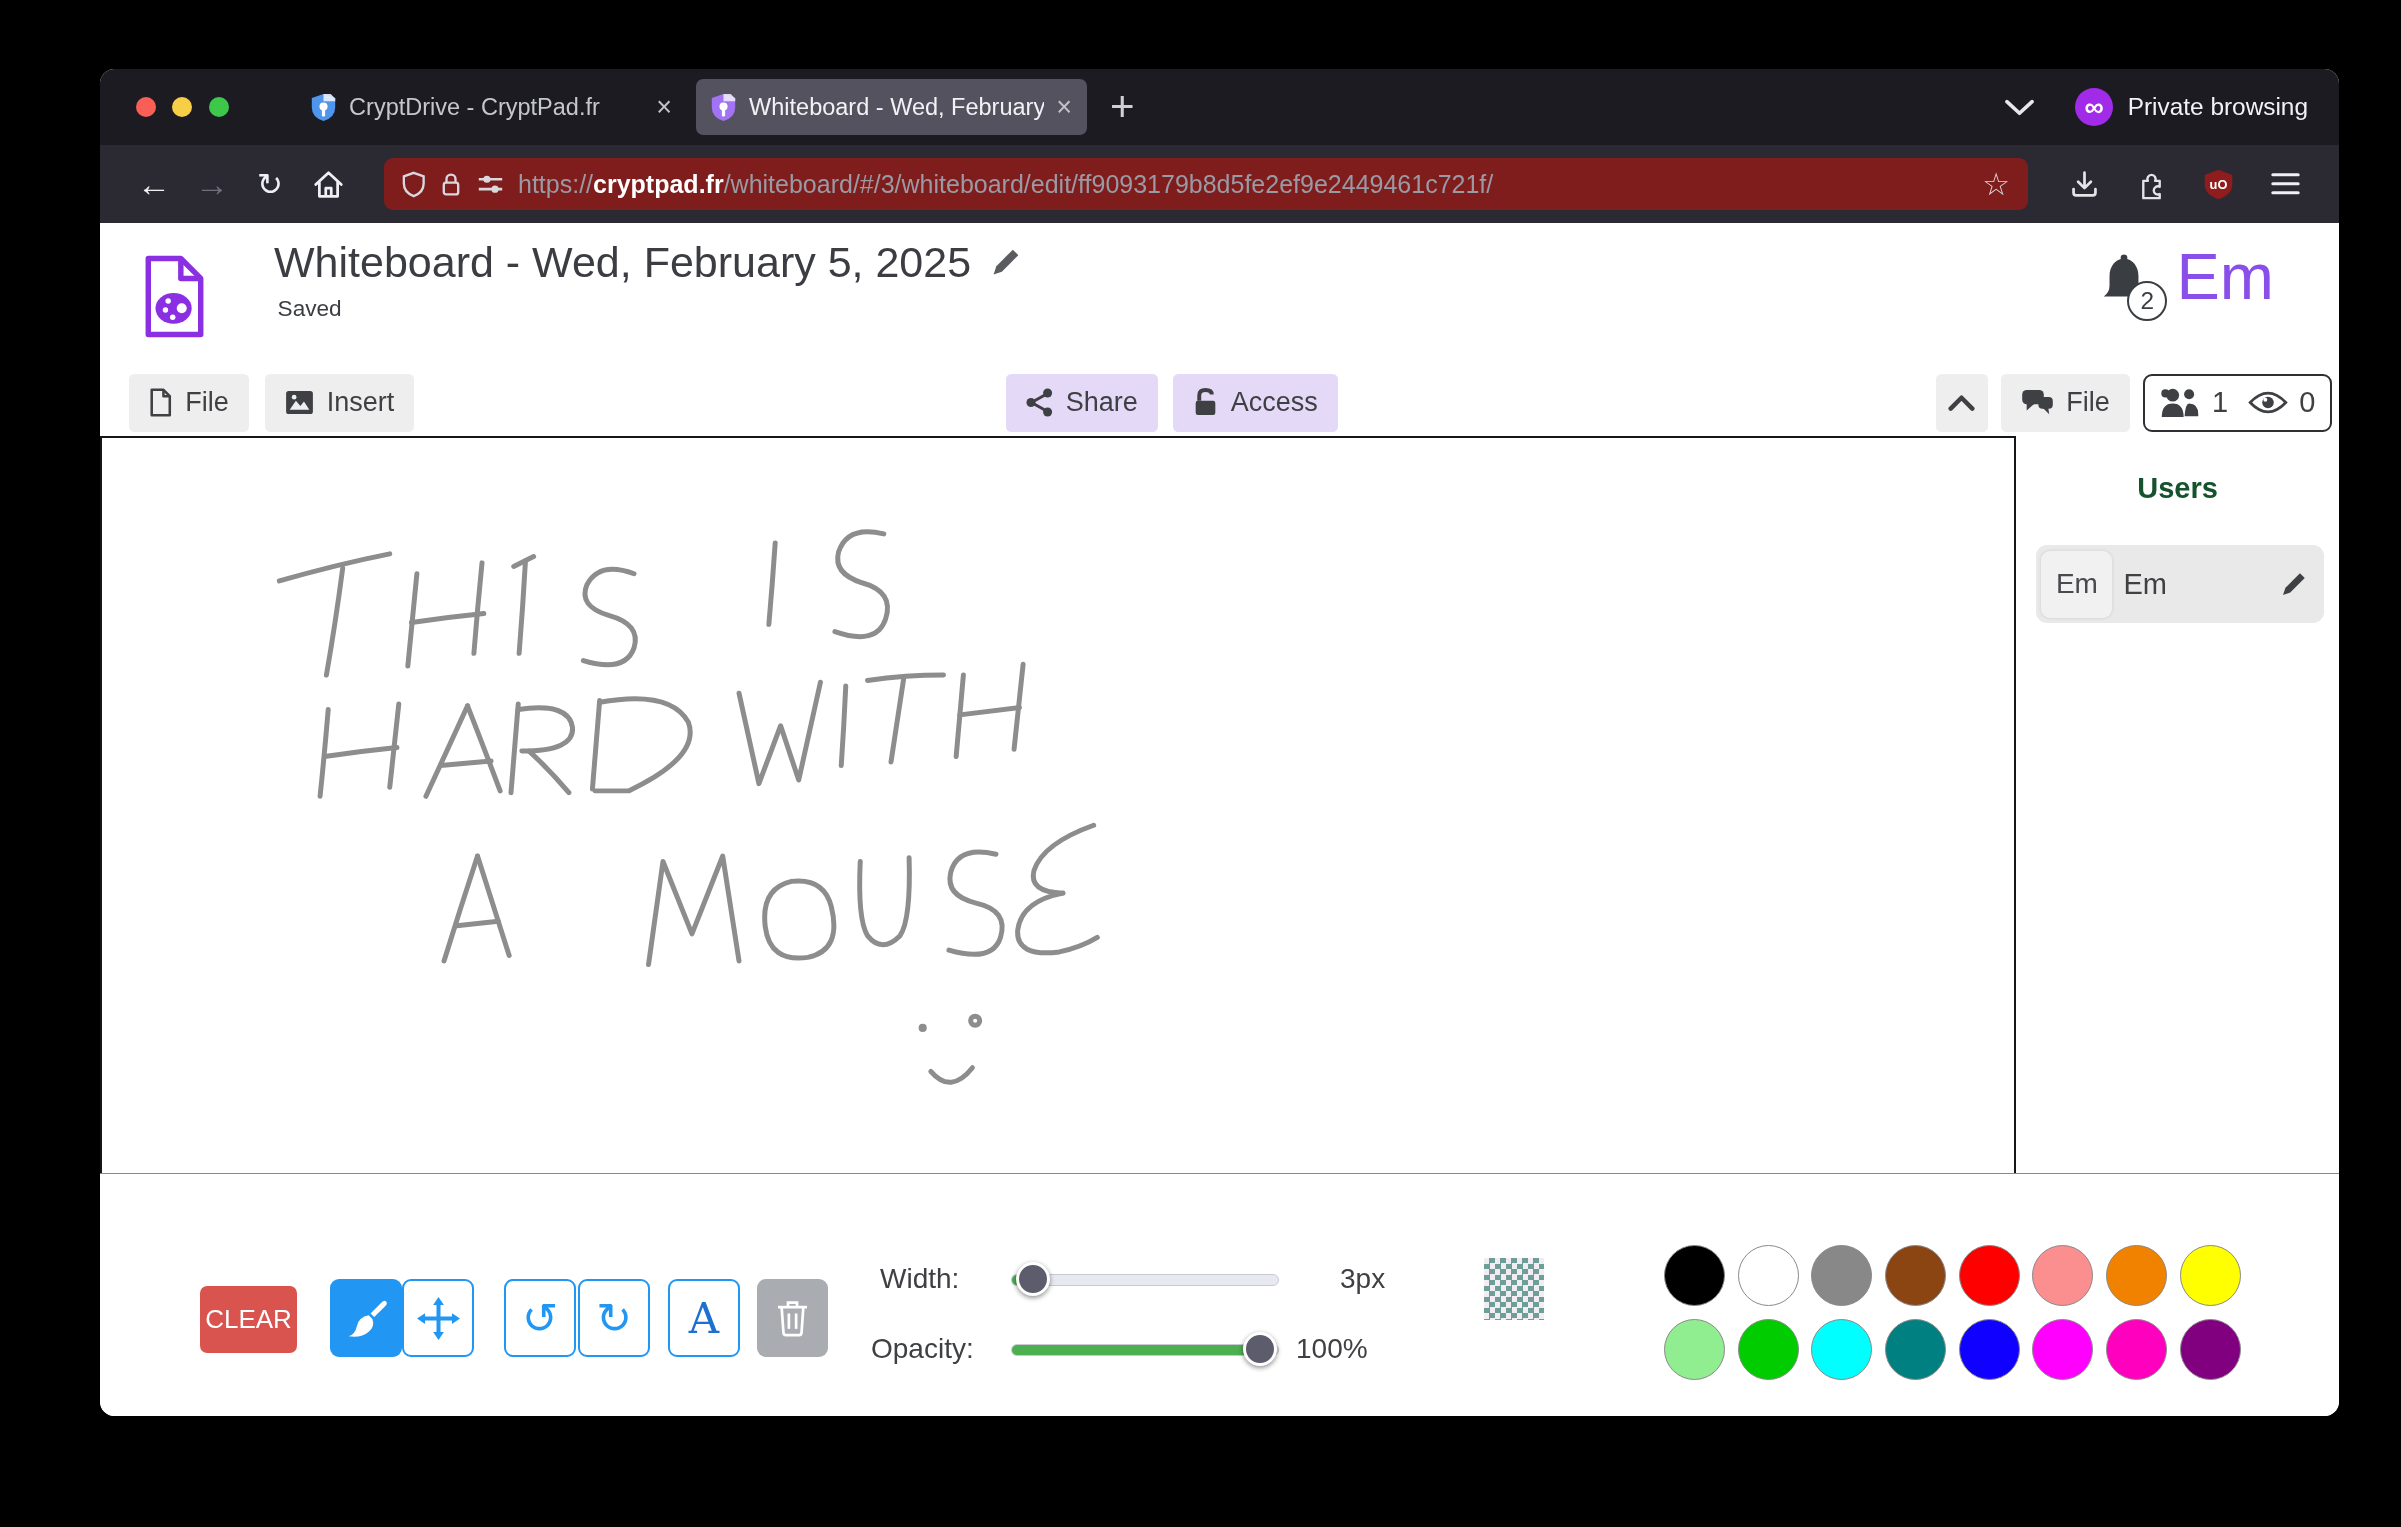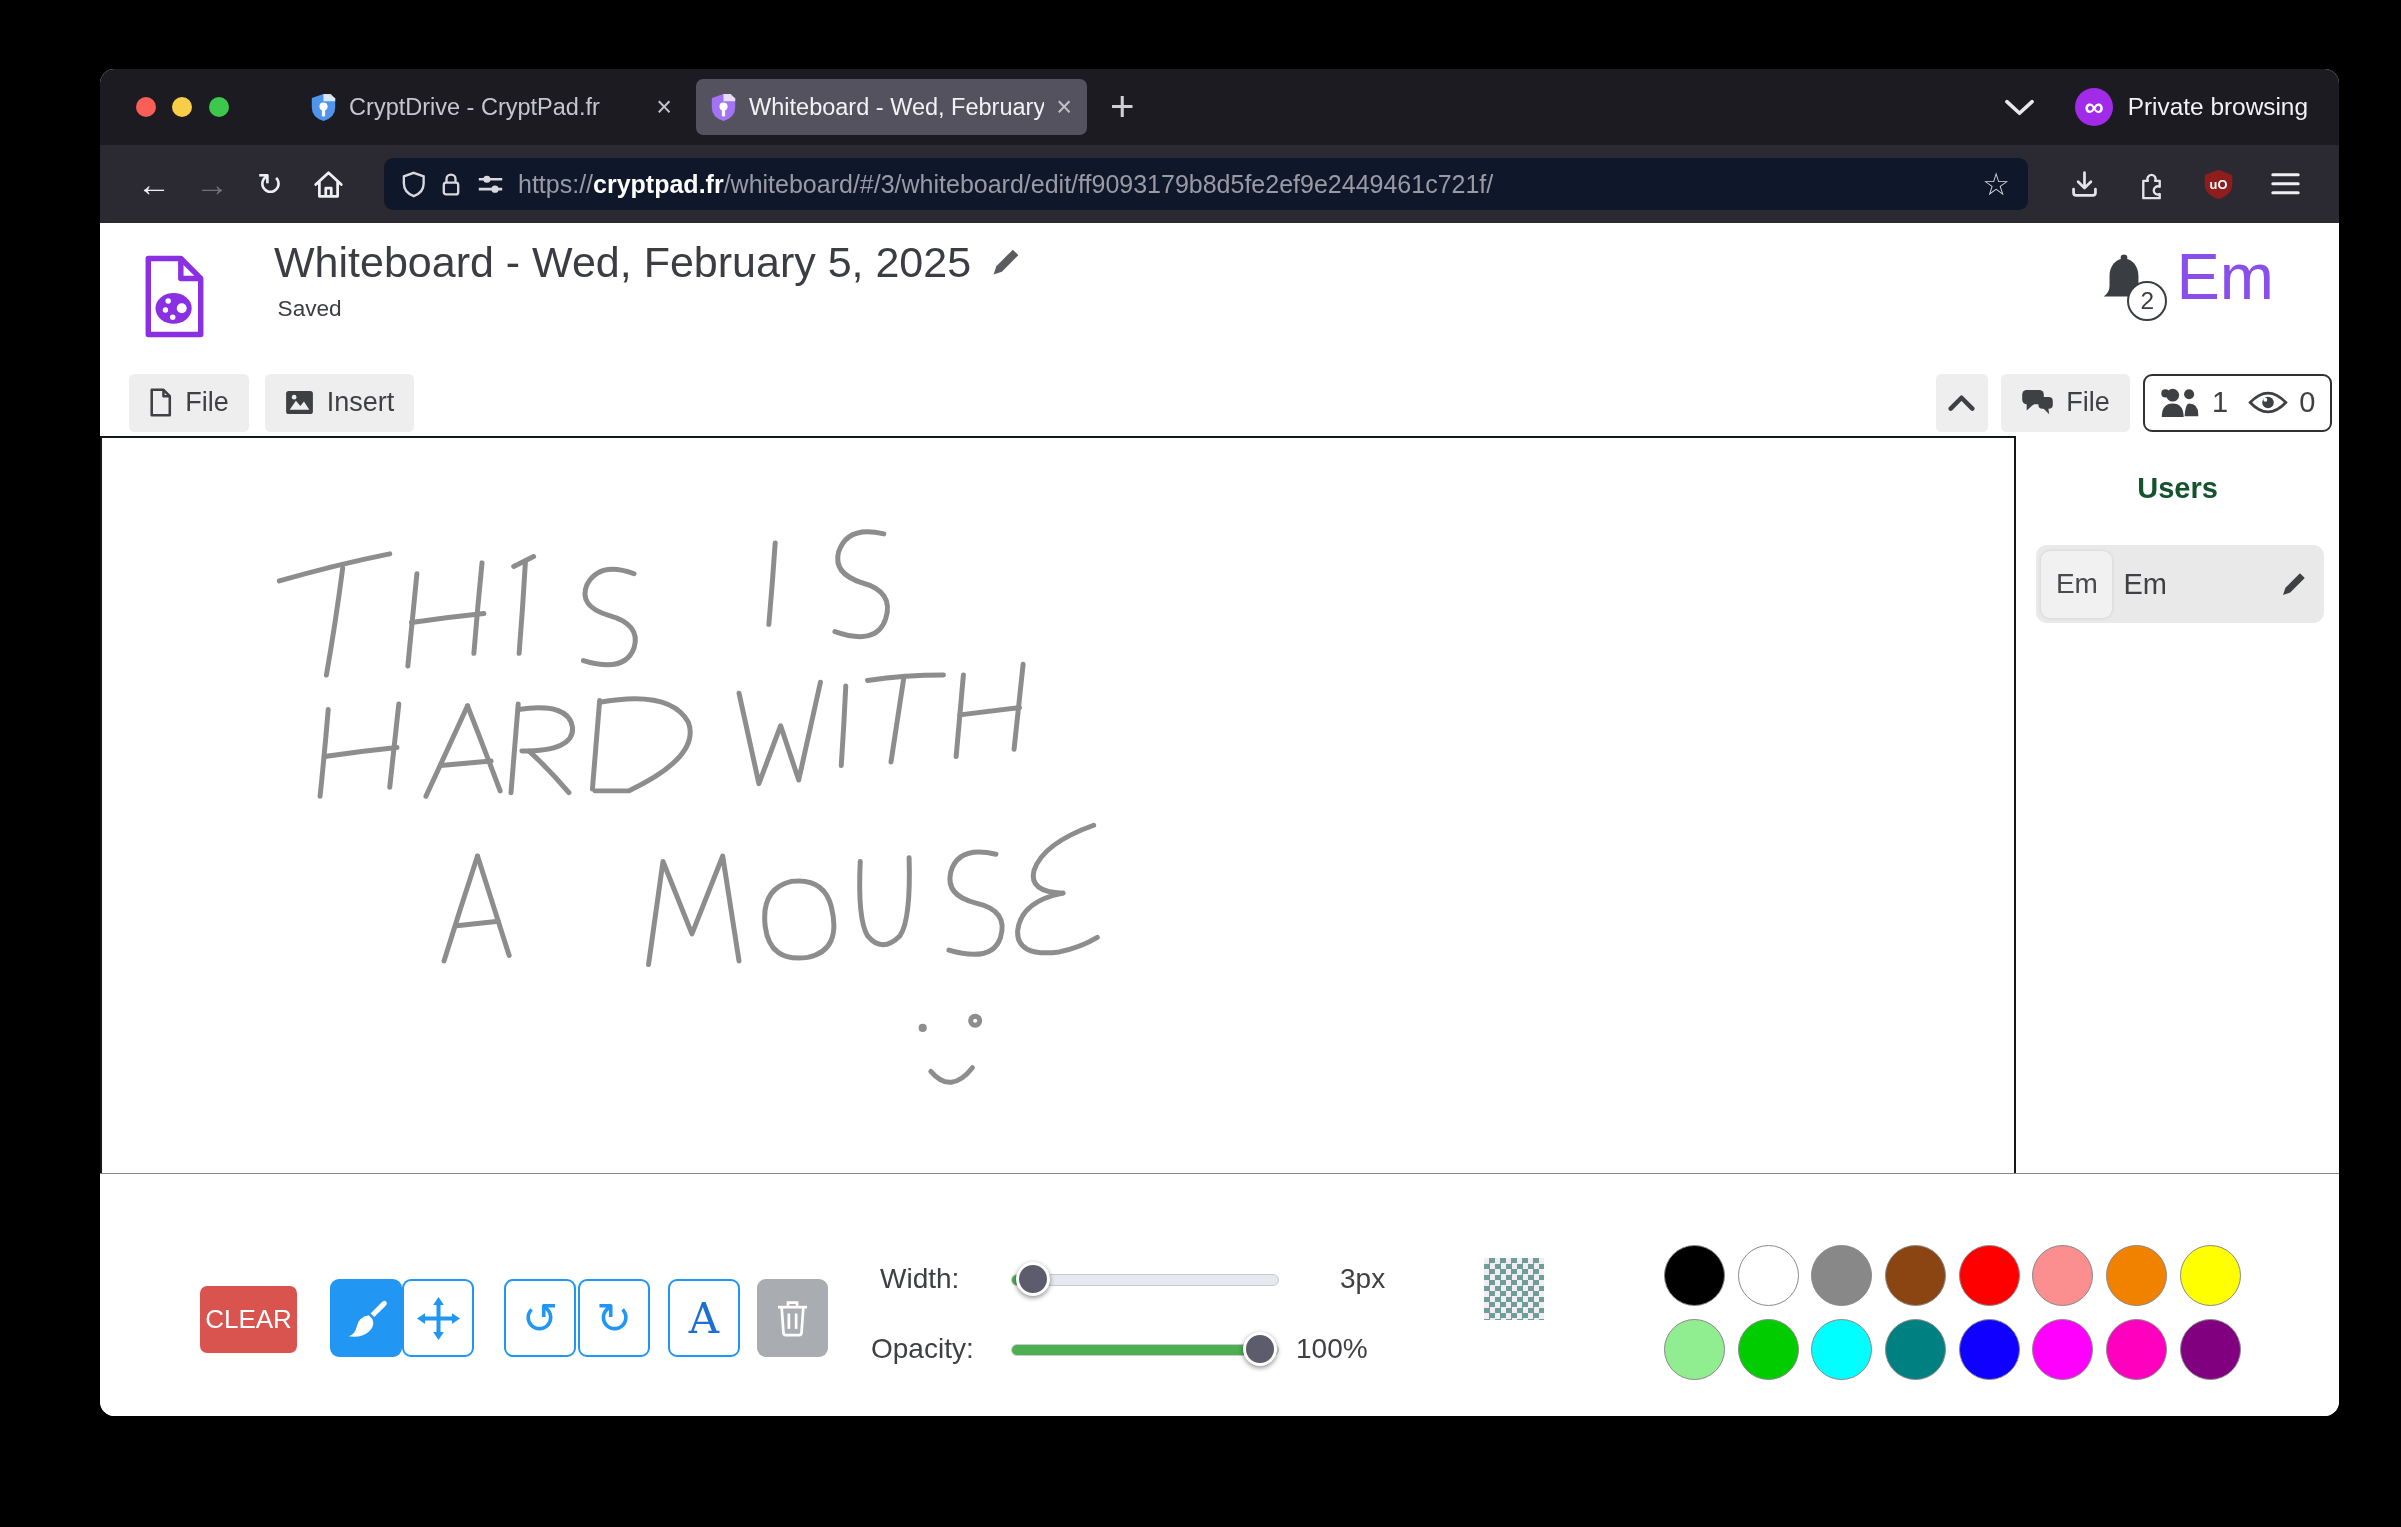--- a/index.html
+++ b/index.html
@@ -19,21 +19,21 @@
   .tab-right { margin-left:auto; display:flex; align-items:center; gap:40px; margin-right:31px; }
   .pb-badge { width:38px; height:38px; border-radius:50%; background:#a12be8; display:flex; align-items:center; justify-content:center; }
   .pb-badge span { color:#fff; font-size:27px; font-weight:bold; line-height:1; }
   .pb-wrap { display:flex; align-items:center; gap:14.5px; }
   .pb-label { color:#f2f2f6; font-size:24.4px; }
 
   
   .navbar { height:78px; background:#2b2a33; display:flex; align-items:center; padding:0 25px; flex:none; }
   .navbtn { width:58px; height:51px; display:flex; align-items:center; justify-content:center; font-size:34px; color:#eef0f4; flex:none; }
   .navbtn.dis { color:#70707c; }
-  .urlbar { flex:1; height:52px; margin:0 27px; background:#0f172a; border-radius:9px; display:flex; align-items:center; padding:4px 18px; gap:14.5px; }
+  .urlbar { flex:1; height:52px; margin:0 27px; background:#7f1d1d; border-radius:9px; display:flex; align-items:center; padding:4px 18px; gap:14.5px; }
   .urltext { font-size:25px; color:#9a9aa4; white-space:nowrap; overflow:hidden; flex:1; }
   .urltext b { color:#fff; font-weight:bold; }
   .star { font-size:31px; color:#d8d8dd; }
   .navright { display:flex; align-items:center; gap:9px; }
 
   
   .header { height:148px; position:relative; background:#fff; flex:none; }
   .appicon { position:absolute; left:41px; top:31px; }
   .titleblock { position:absolute; left:174px; top:14.5px; }
   .titlerow { display:flex; align-items:center; gap:18px; }
@@ -226,20 +226,39 @@
       <div class="btn">
         <svg width="29" height="25" viewBox="0 0 32 28">
           <rect x="1" y="1" width="30" height="26" rx="3" fill="#3f4044"></rect>
           <path d="M5,22 L12,12 L17,18 L21,13 L27,22 Z" fill="#efefef"></path>
             <circle cx="10" cy="8" r="2.6" fill="#efefef"></circle>
         </svg>
         <span>Insert</span>
       </div>
     </div>
 
+    <div class="tb-center">
+      <div class="btn lav">
+        <svg width="27" height="29" viewBox="0 0 30 32">
+          <circle cx="24" cy="5.5" r="5" fill="#3f4044"></circle>
+            <circle cx="5.5" cy="16" r="5" fill="#3f4044"></circle>
+            <circle cx="24" cy="26.5" r="5" fill="#3f4044"></circle>
+          <line x1="6" y1="16" x2="24" y2="6" stroke="#3f4044" stroke-width="3.4"></line>
+            <line x1="6" y1="16" x2="24" y2="26" stroke="#3f4044" stroke-width="3.4"></line>
+        </svg>
+        <span>Share</span>
+      </div>
+      <div class="btn lav">
+        <svg width="25" height="29" viewBox="0 0 28 32">
+          <rect x="3" y="14" width="22" height="16" rx="2.5" fill="#3f4044"></rect>
+          <path d="M7,14 V8 Q7,2 14,2 Q21,2 21,7" fill="none" stroke="#3f4044" stroke-width="4.4"></path>
+        </svg>
+        <span>Access</span>
+      </div>
+    </div>
 
     <div class="tb-right">
       <div class="btn" style="width:52px;padding:0">
         <svg width="27" height="16.3" viewBox="0 0 30 18">
           <polyline points="3,15 15,3 27,15" fill="none" stroke="#3f4044" stroke-width="5" stroke-linecap="round" stroke-linejoin="round"></polyline>
         </svg>
       </div>
       <div class="btn">
         <svg width="33" height="27" viewBox="0 0 36 30">
           <rect x="1" y="1" width="24" height="16" rx="5" fill="#3f4044"></rect>

